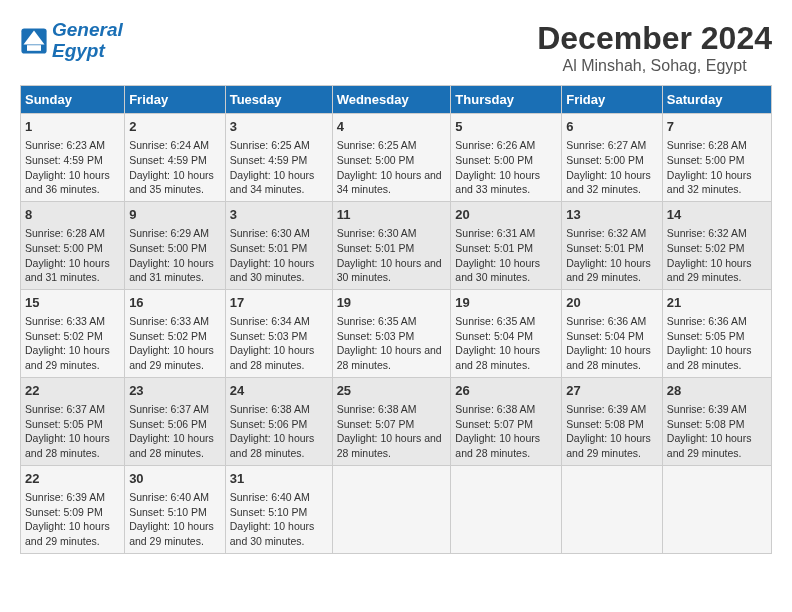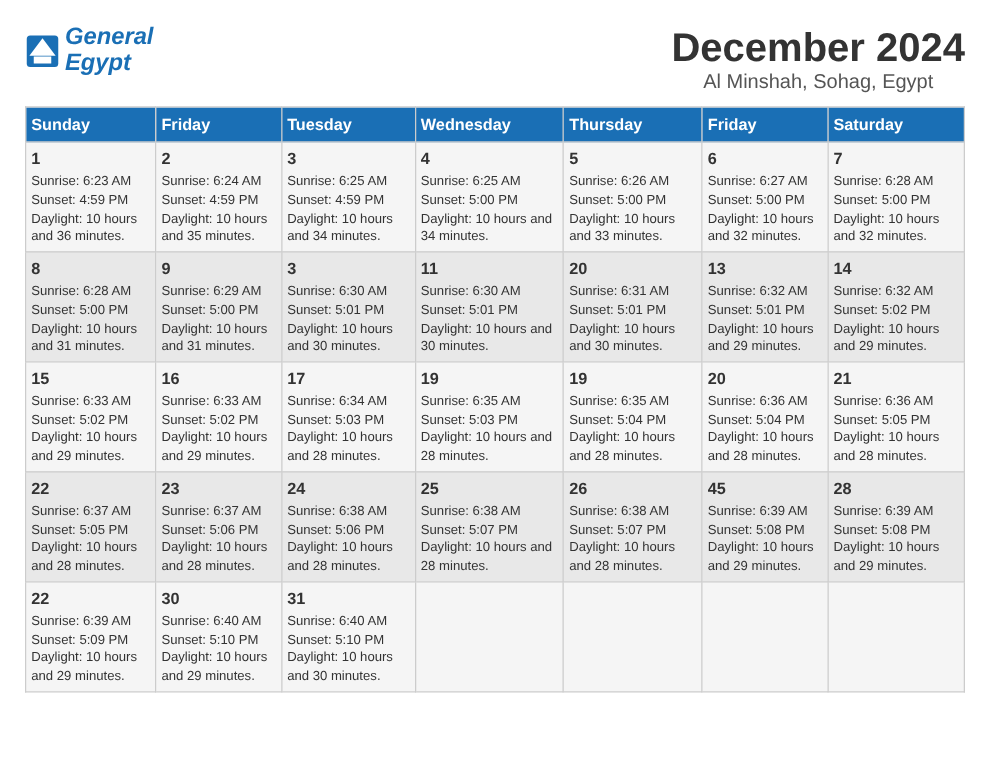--- a/index.html
+++ b/index.html
@@ -151,21 +151,21 @@
         <td><span class="day-num">19</span>Sunrise: 6:35 AM<br>Sunset: 5:04 PM<br>Daylight: 10 hours and 28 minutes.</td>
         <td><span class="day-num">20</span>Sunrise: 6:36 AM<br>Sunset: 5:04 PM<br>Daylight: 10 hours and 28 minutes.</td>
         <td><span class="day-num">21</span>Sunrise: 6:36 AM<br>Sunset: 5:05 PM<br>Daylight: 10 hours and 28 minutes.</td>
       </tr>
       <tr>
         <td><span class="day-num">22</span>Sunrise: 6:37 AM<br>Sunset: 5:05 PM<br>Daylight: 10 hours and 28 minutes.</td>
         <td><span class="day-num">23</span>Sunrise: 6:37 AM<br>Sunset: 5:06 PM<br>Daylight: 10 hours and 28 minutes.</td>
         <td><span class="day-num">24</span>Sunrise: 6:38 AM<br>Sunset: 5:06 PM<br>Daylight: 10 hours and 28 minutes.</td>
         <td><span class="day-num">25</span>Sunrise: 6:38 AM<br>Sunset: 5:07 PM<br>Daylight: 10 hours and 28 minutes.</td>
         <td><span class="day-num">26</span>Sunrise: 6:38 AM<br>Sunset: 5:07 PM<br>Daylight: 10 hours and 28 minutes.</td>
-        <td><span class="day-num">45</span>Sunrise: 6:39 AM<br>Sunset: 5:08 PM<br>Daylight: 10 hours and 29 minutes.</td>
+        <td><span class="day-num">27</span>Sunrise: 6:39 AM<br>Sunset: 5:08 PM<br>Daylight: 10 hours and 29 minutes.</td>
         <td><span class="day-num">28</span>Sunrise: 6:39 AM<br>Sunset: 5:08 PM<br>Daylight: 10 hours and 29 minutes.</td>
       </tr>
       <tr>
         <td><span class="day-num">22</span>Sunrise: 6:39 AM<br>Sunset: 5:09 PM<br>Daylight: 10 hours and 29 minutes.</td>
         <td><span class="day-num">30</span>Sunrise: 6:40 AM<br>Sunset: 5:10 PM<br>Daylight: 10 hours and 29 minutes.</td>
         <td><span class="day-num">31</span>Sunrise: 6:40 AM<br>Sunset: 5:10 PM<br>Daylight: 10 hours and 30 minutes.</td>
         <td class="empty"></td>
         <td class="empty"></td>
         <td class="empty"></td>
         <td class="empty"></td>

